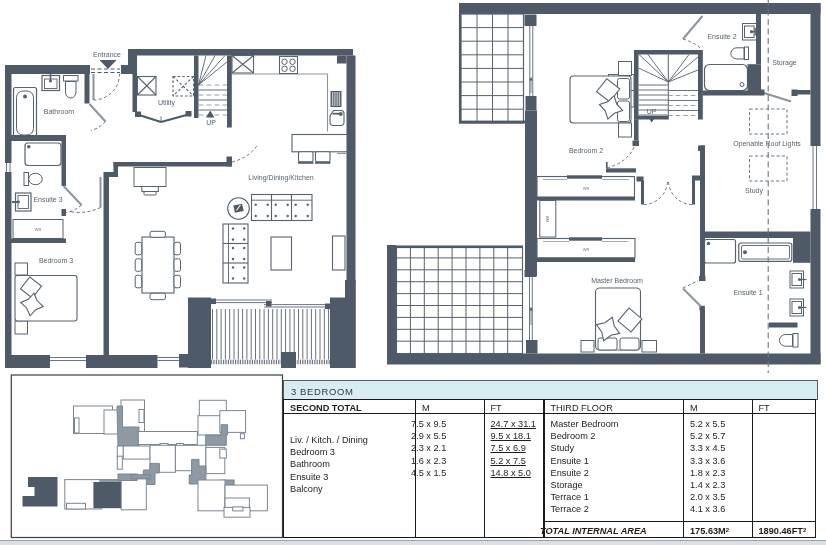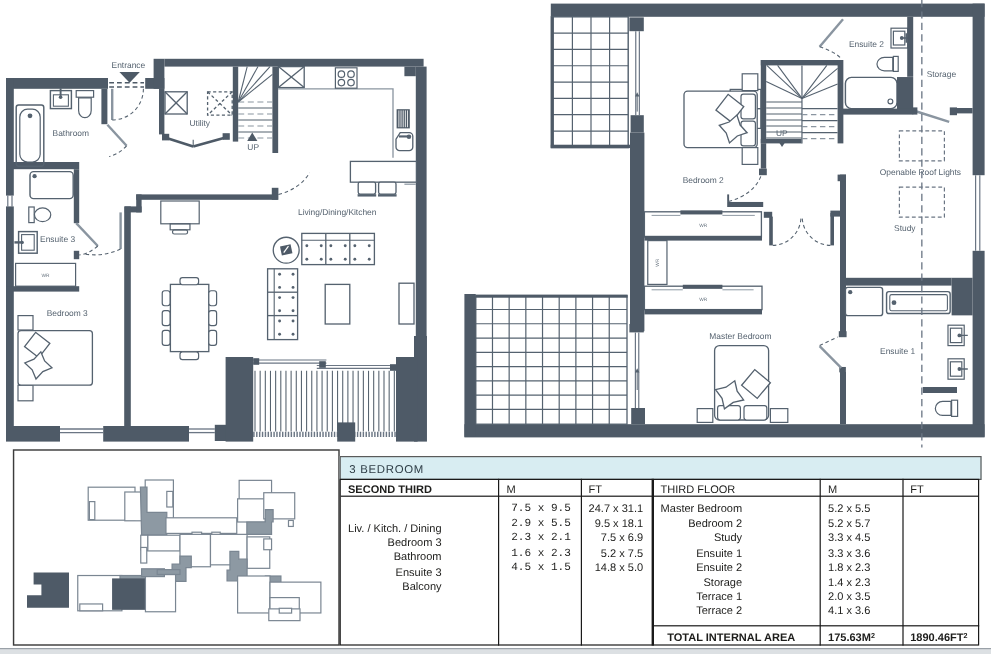--- a/index.html
+++ b/index.html
@@ -1,16 +1,16 @@
 <!DOCTYPE html>
 <html><head>
 <meta charset="utf-8">
 <style>
 html,body{margin:0;padding:0;background:#ffffff;}
-#stage{position:relative;width:826px;height:545px;overflow:hidden;background:#ffffff;font-family:"Liberation Sans",sans-serif;text-align:right;}
+#stage{position:relative;width:826px;height:545px;overflow:hidden;background:#ffffff;font-family:"Liberation Sans",sans-serif;}
 svg text{font-family:"Liberation Sans",sans-serif;}
 .lbl{fill:#55626f;font-size:7px;}
 .tiny{fill:#6a7682;font-size:4px;}
 </style>
 </head>
 <body>
 <div id="stage">
 <svg width="826" height="545" viewBox="0 0 826 545" shape-rendering="auto">
 <g id="leftplan" fill="none">
 
@@ -750,33 +750,33 @@
 
 <div style="position:absolute;left:0;top:19px;width:533px;height:139px;border:1.3px solid #1a1a1a;box-sizing:border-box;"></div>
 <div style="position:absolute;left:132px;top:19px;width:1px;height:139px;background:#1a1a1a;"></div>
 <div style="position:absolute;left:200.5px;top:19px;width:1px;height:139px;background:#1a1a1a;"></div>
 <div style="position:absolute;left:260px;top:19px;width:1.6px;height:139px;background:#1a1a1a;"></div>
 <div style="position:absolute;left:400px;top:19px;width:1px;height:139px;background:#1a1a1a;"></div>
 <div style="position:absolute;left:469px;top:19px;width:1px;height:139px;background:#1a1a1a;"></div>
 <div style="position:absolute;left:1px;top:32.5px;width:531px;height:1.4px;background:#1a1a1a;"></div>
 <div style="position:absolute;left:261px;top:141px;width:272px;height:1.4px;background:#1a1a1a;"></div>
 
-<div style="position:absolute;left:7px;top:22.5px;font-weight:bold;">SECOND THIRD</div>
+<div style="position:absolute;left:7px;top:22.5px;font-weight:bold;">SECOND TOTAL</div>
 <div style="position:absolute;left:139px;top:22.5px;">M</div>
 <div style="position:absolute;left:207.5px;top:22.5px;">FT</div>
 <div style="position:absolute;left:267.5px;top:22.5px;font-weight:normal;">THIRD FLOOR</div>
 <div style="position:absolute;left:407px;top:22.5px;">M</div>
 <div style="position:absolute;left:475.5px;top:22.5px;">FT</div>
 
 <div style="position:absolute;left:7px;top:54px;line-height:12.2px;">Liv. / Kitch. / Dining<br>Bedroom 3<br>Bathroom<br>Ensuite 3<br>Balcony</div>
-<div style="position:absolute;left:143px;top:38px;line-height:12.2px;font-family:Liberation Mono, monospace;">7.5 x 9.5<br>2.9 x 5.5<br>2.3 x 2.1<br>1.6 x 2.3<br>4.5 x 1.5</div>
-<div style="position:absolute;left:207.5px;top:38px;line-height:12.2px;">24.7 x 31.1<br>9.5 x 18.1<br>7.5 x 6.9<br>5.2 x 7.5<br>14.8 x 5.0</div>
+<div style="position:absolute;left:128px;top:38px;line-height:12.2px;">7.5 x 9.5<br>2.9 x 5.5<br>2.3 x 2.1<br>1.6 x 2.3<br>4.5 x 1.5</div>
+<div style="position:absolute;left:207.5px;top:38px;line-height:12.2px;text-decoration:underline;">24.7 x 31.1<br>9.5 x 18.1<br>7.5 x 6.9<br>5.2 x 7.5<br>14.8 x 5.0</div>
 
 <div style="position:absolute;left:267.5px;top:38px;line-height:12.2px;">Master Bedroom<br>Bedroom 2<br>Study<br>Ensuite 1<br>Ensuite 2<br>Storage<br>Terrace 1<br>Terrace 2</div>
 <div style="position:absolute;left:407px;top:38px;line-height:12.2px;">5.2 x 5.5<br>5.2 x 5.7<br>3.3 x 4.5<br>3.3 x 3.6<br>1.8 x 2.3<br>1.4 x 2.3<br>2.0 x 3.5<br>4.1 x 3.6</div>
 
-<div style="position:absolute;left:273px;top:146px;font-weight:bold;">TOTAL INTERNAL AREA</div>
+<div style="position:absolute;left:257px;top:146px;font-weight:bold;font-style:italic;">TOTAL INTERNAL AREA</div>
 <div style="position:absolute;left:407px;top:146px;font-weight:bold;">175.63M<span style="font-size:6px;vertical-align:2px;">2</span></div>
 <div style="position:absolute;left:475.5px;top:146px;font-weight:bold;">1890.46FT<span style="font-size:6px;vertical-align:2px;">2</span></div>
 </div>
 
 <div style="position:absolute;left:0;top:539.5px;width:826px;height:5.5px;background:#dce0e3;border-top:1px solid #9aa1a8;"></div>
 </div>
 
 </body></html>

